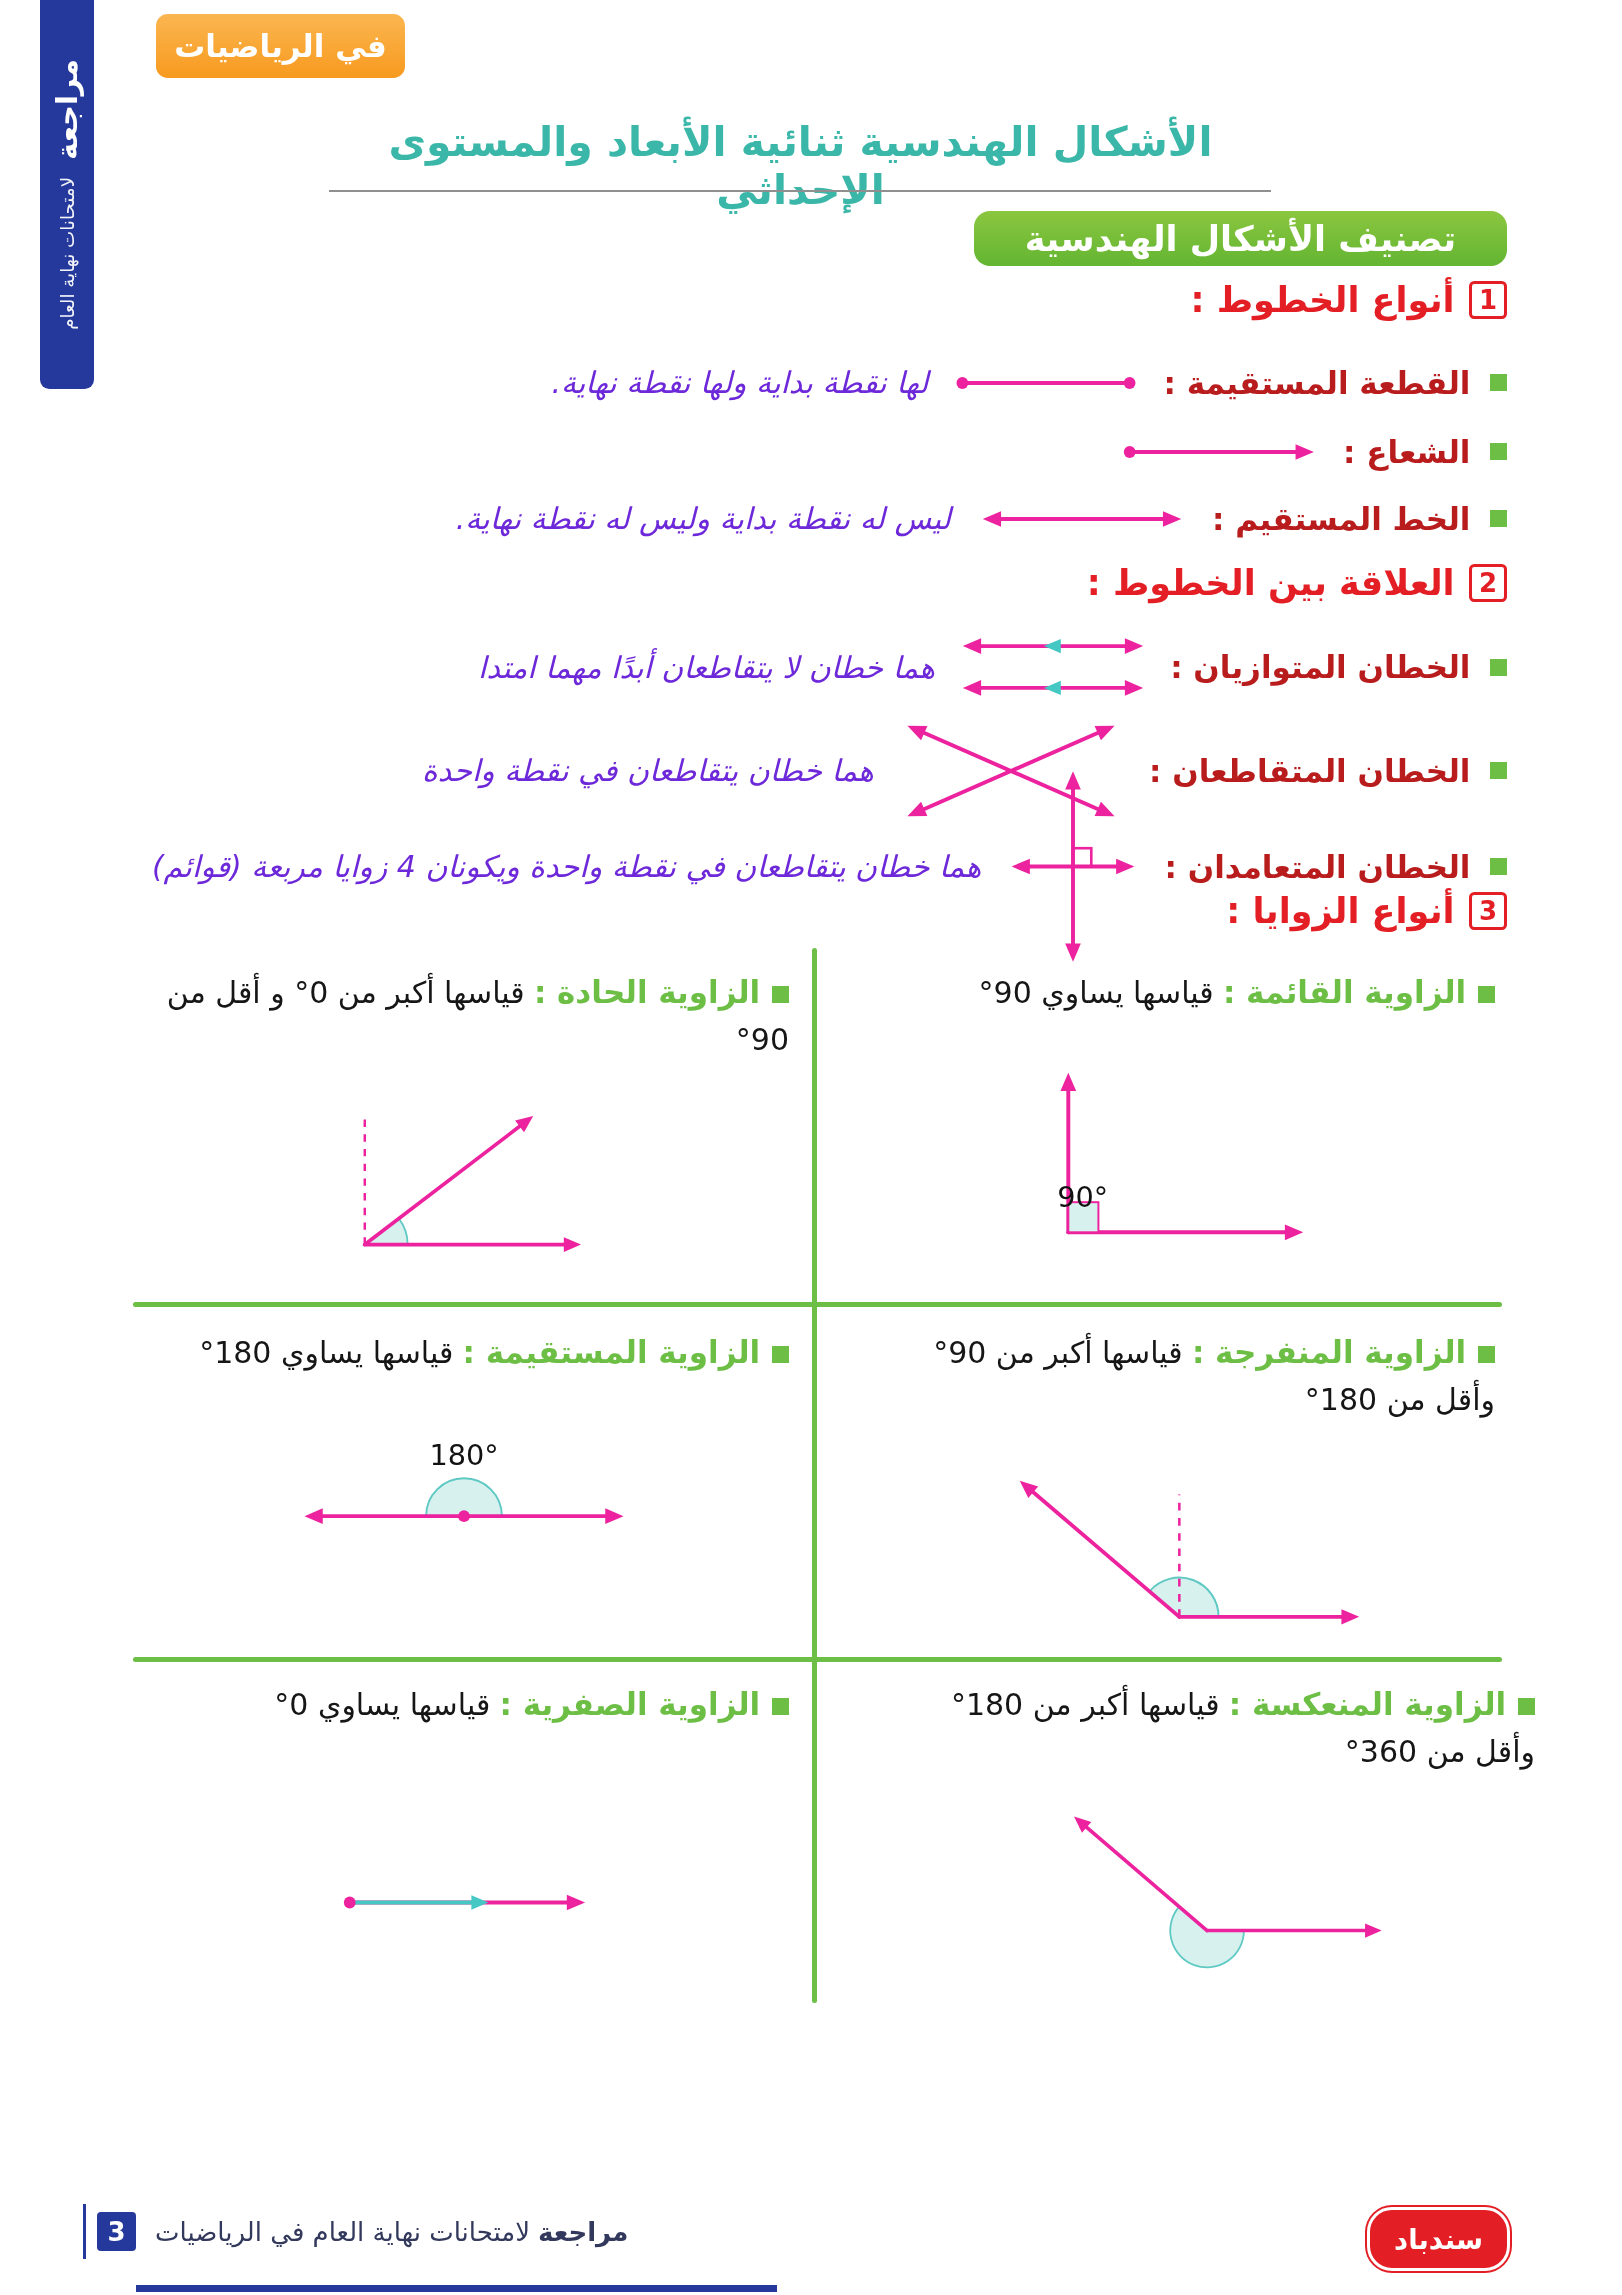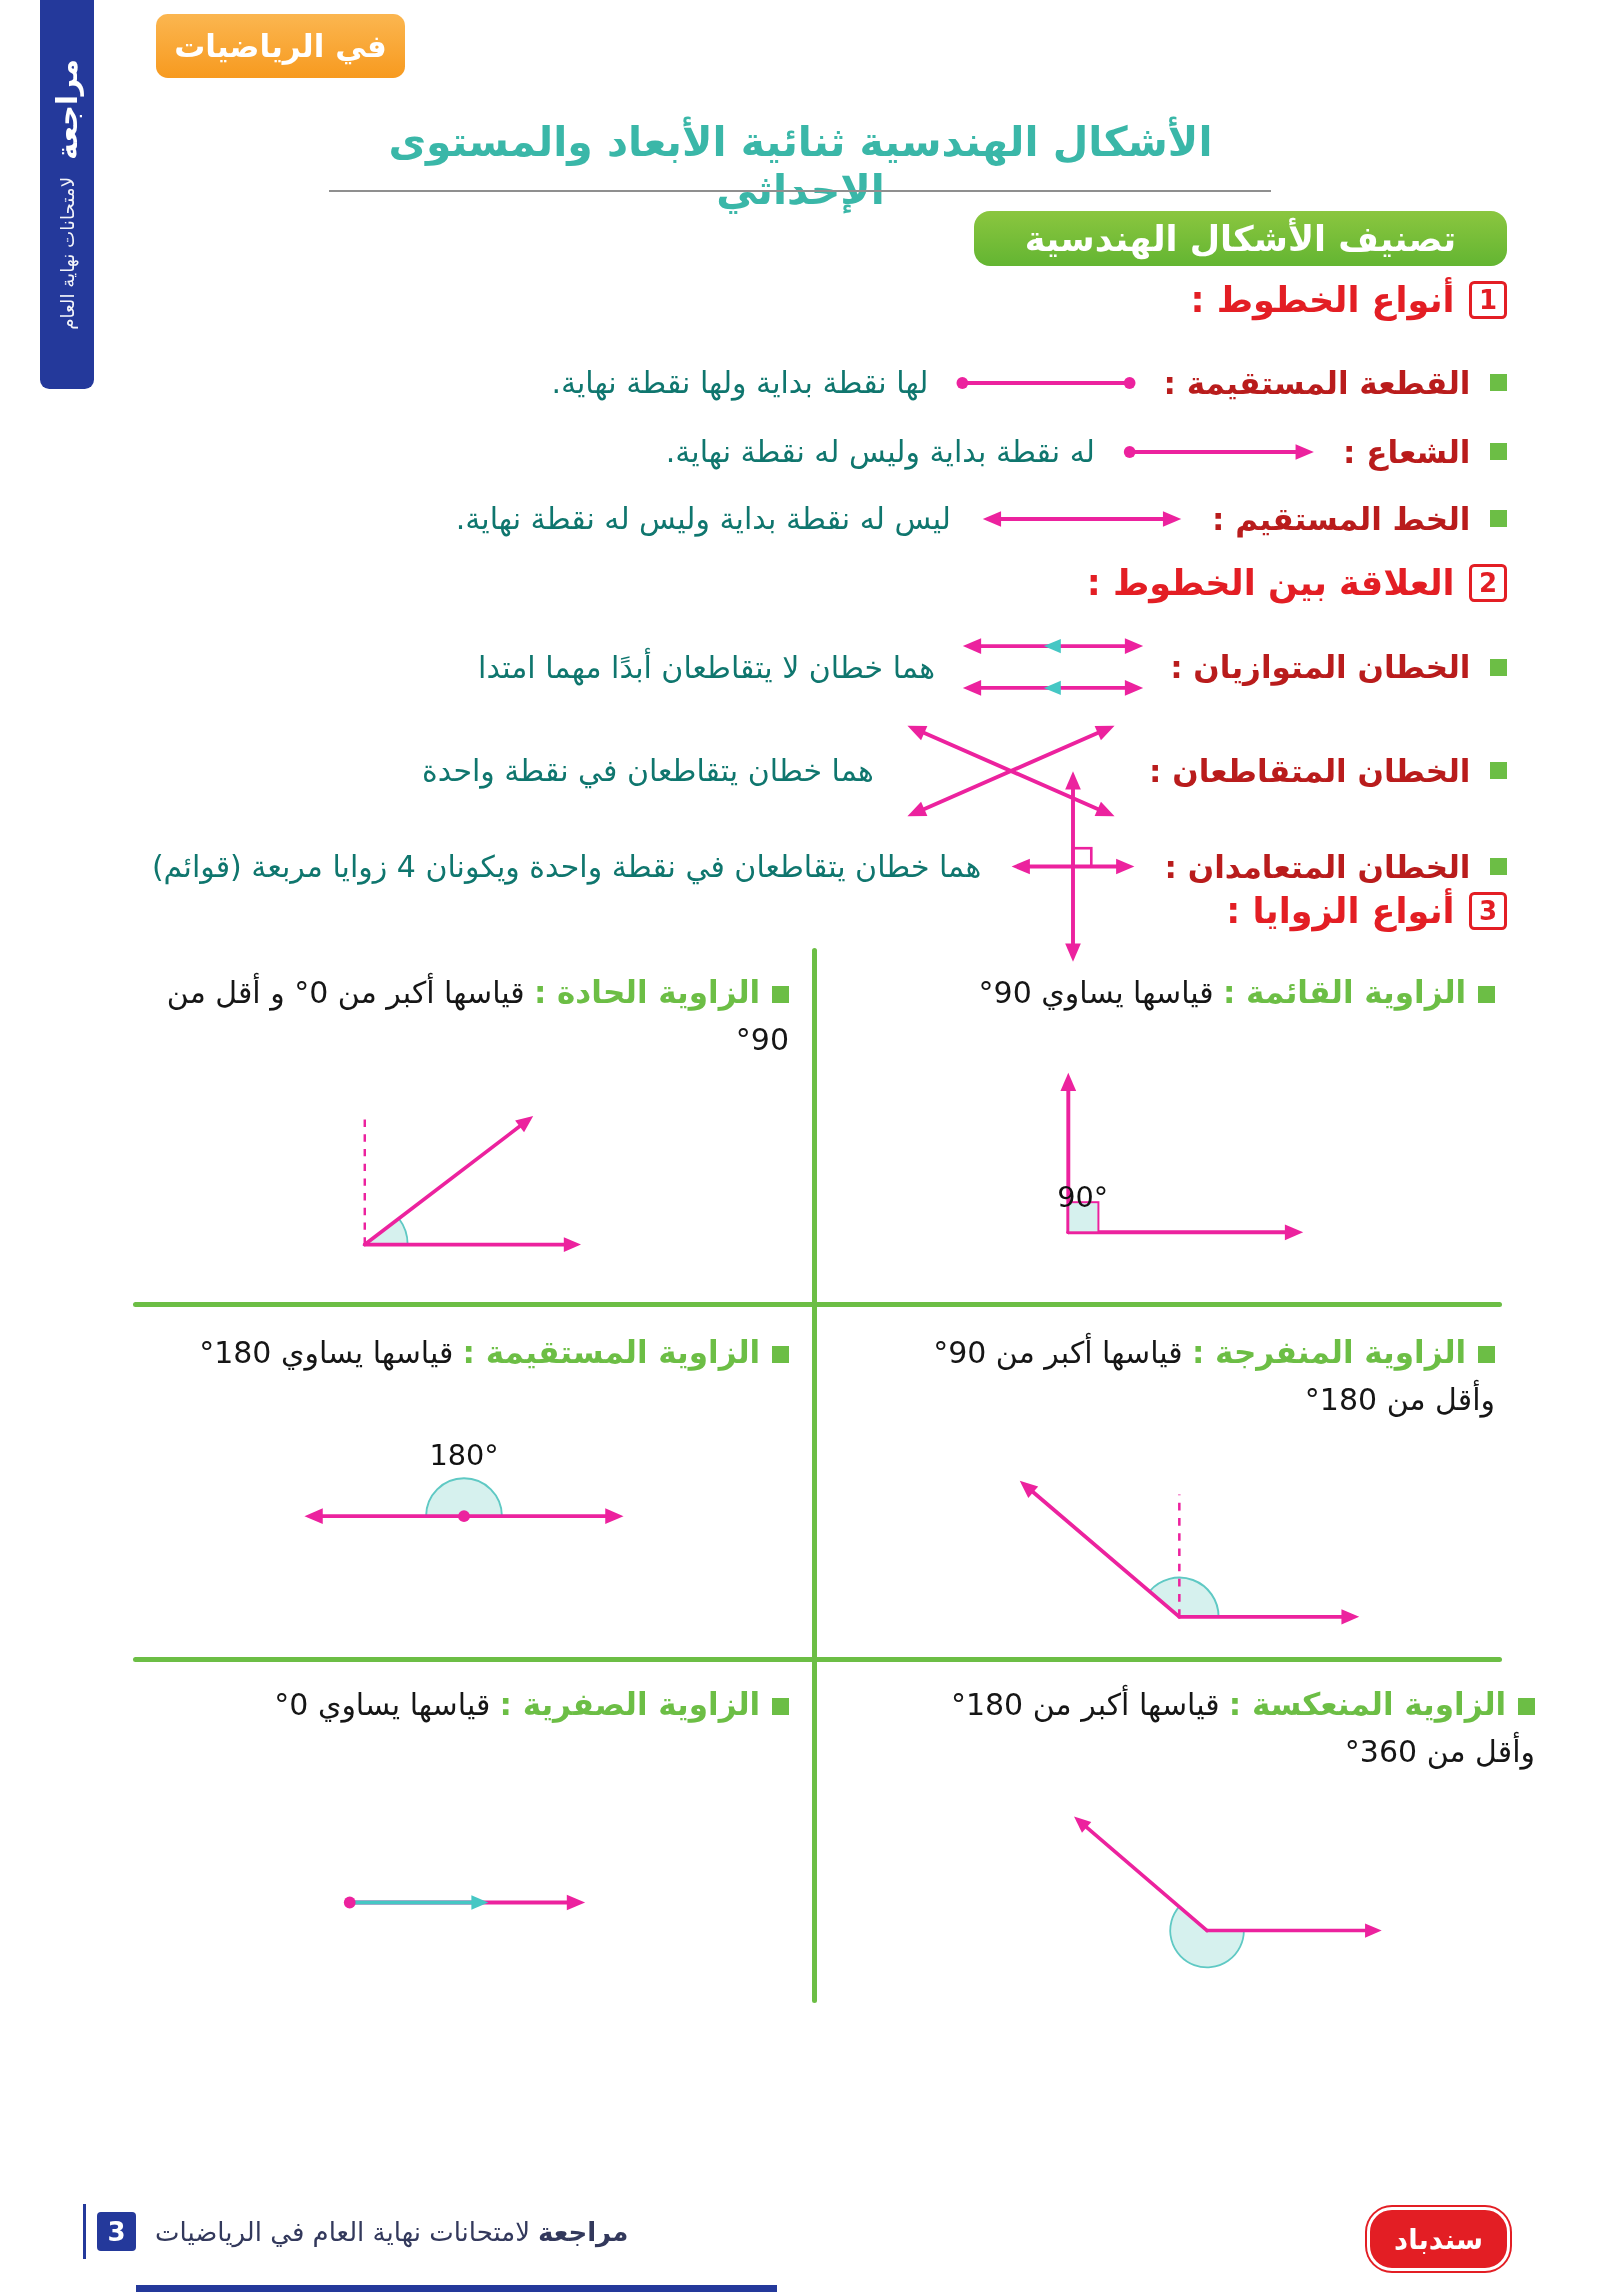--- a/index.html
+++ b/index.html
@@ -52,21 +52,21 @@
   .sec-num {
     width: 38px; height: 38px; border: 3.3px solid #E31E24; border-radius: 5.2px;
     color: #E31E24; font-weight: bold; font-size: 26px; background: #fff;
     display: flex; align-items: center; justify-content: center; flex: none;
   }
   .sec-title { color: #E31E24; font-weight: bold; font-size: 35px; white-space: nowrap; }
 
   .row { position: absolute; right: 115px; left: 137px; display: flex; direction: rtl; align-items: center; gap: 19.6px; }
   .bullet { width: 17px; height: 17px; background: #6CBE45; flex: none; }
   .term { color: #b91c1c; font-weight: bold; font-size: 31px; white-space: nowrap; }
-  .desc { color: #0f766e; font-size: 30px; }
+  .desc { color: #6d28d9; font-size: 30px; font-style: italic; }
 
   
   .gridline { position: absolute; background: #6CBE45; border-radius: 3.3px; }
   .cell { position: absolute; direction: rtl; }
   .cell-head { font-size: 30px; line-height: 1.55; text-align: right; color: #161616; padding-left: 19.6px; }
   .cell-head .bullet { display: inline-block; vertical-align: middle; margin-left: 11.8px; }
   .cell-head .cterm { color: #6CBE45; font-weight: bold; font-size: 31px; margin-left: 9.2px; }
   .cell-head .cdesc { font-size: 30px; color: #161616; }
   .cell-fig { display: flex; justify-content: center; }
 
@@ -138,21 +138,20 @@
   </div>
 
   <div class="row" style="top:422px;height:59px">
     <span class="bullet"></span>
     <span class="term">الشعاع :</span>
     <svg width="209" height="42" viewBox="0 0 320 64">
       <circle class="dot" cx="24" cy="32" r="9"></circle>
       <line class="mline" x1="24" y1="32" x2="284" y2="32"></line>
       <polygon class="marrow" points="0,0 -28,-12 -28,12" transform="translate(306,32)"></polygon>
     </svg>
-    <span class="desc">له نقطة بداية وليس له نقطة نهاية.</span>
   </div>
 
   <div class="row" style="top:489px;height:59px">
     <span class="bullet"></span>
     <span class="term">الخط المستقيم :</span>
     <svg width="222" height="42" viewBox="0 0 340 64">
       <line class="mline" x1="36" y1="32" x2="304" y2="32"></line>
       <polygon class="marrow" points="0,0 -28,-12 -28,12" transform="translate(322,32)"></polygon>
       <polygon class="marrow" points="0,0 -28,-12 -28,12" transform="translate(18,32) rotate(180)"></polygon>
     </svg>

